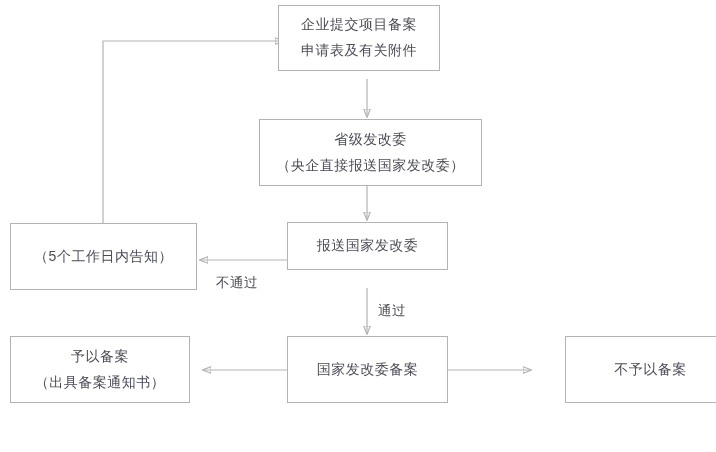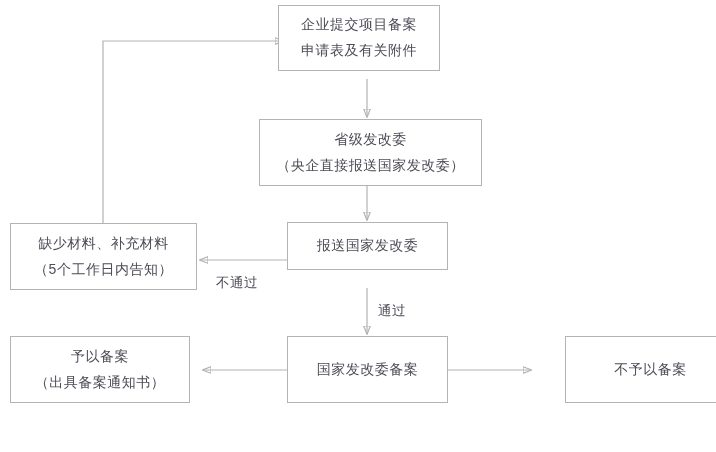--- a/index.html
+++ b/index.html
@@ -89,21 +89,20 @@
     <span class="line1">企业提交项目备案</span>
     <span class="line2">申请表及有关附件</span>
   </div>
 
   <div class="node" style="left:259px; top:119px; width:223px; height:67px;">
     <span class="line1">省级发改委</span>
     <span class="line2">（央企直接报送国家发改委）</span>
   </div>
 
   <div class="node" style="left:10px; top:223px; width:187px; height:67px;">
-    <span class="line1">缺少材料、补充材料</span>
     <span class="line2">（5个工作日内告知）</span>
   </div>
 
   <div class="node" style="left:287px; top:222px; width:161px; height:48px;">
     <span class="line1">报送国家发改委</span>
   </div>
 
   <div class="node" style="left:10px; top:336px; width:180px; height:67px;">
     <span class="line1">予以备案</span>
     <span class="line2">（出具备案通知书）</span>

